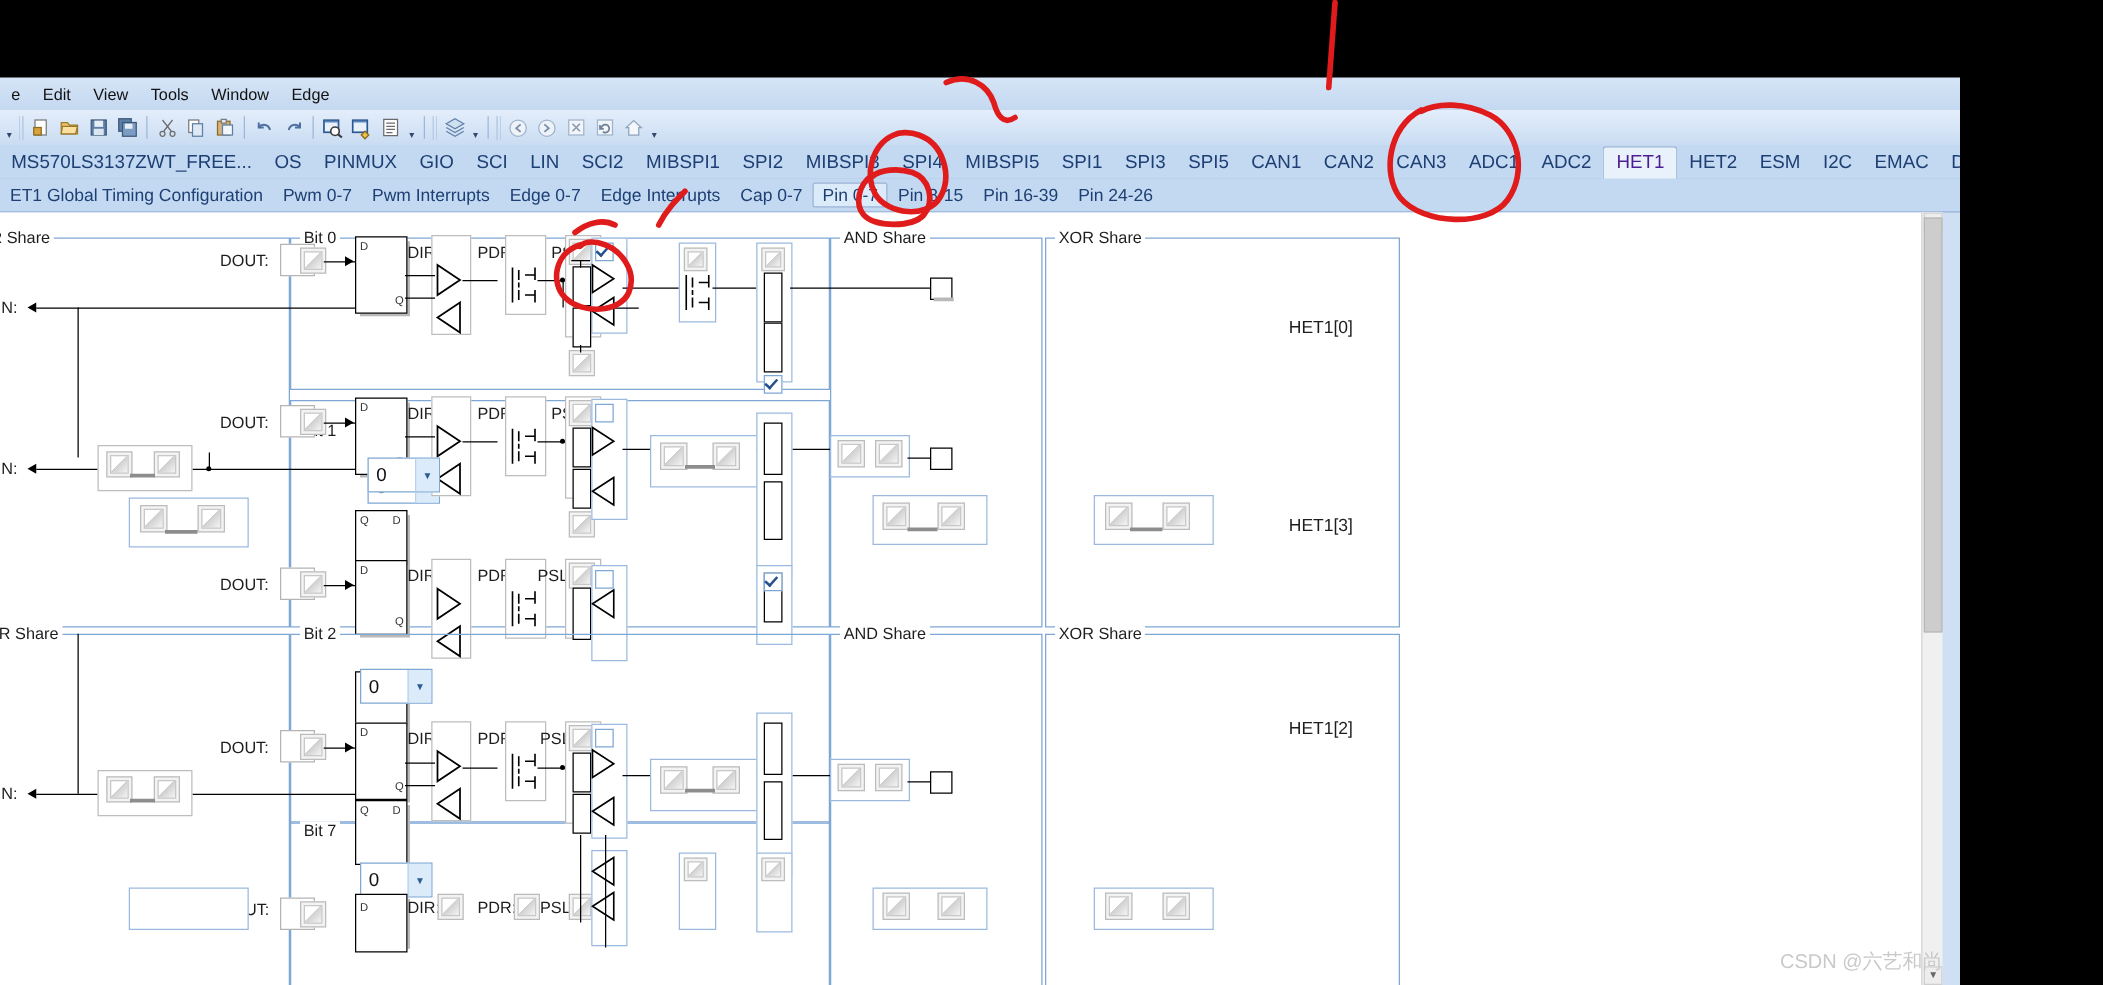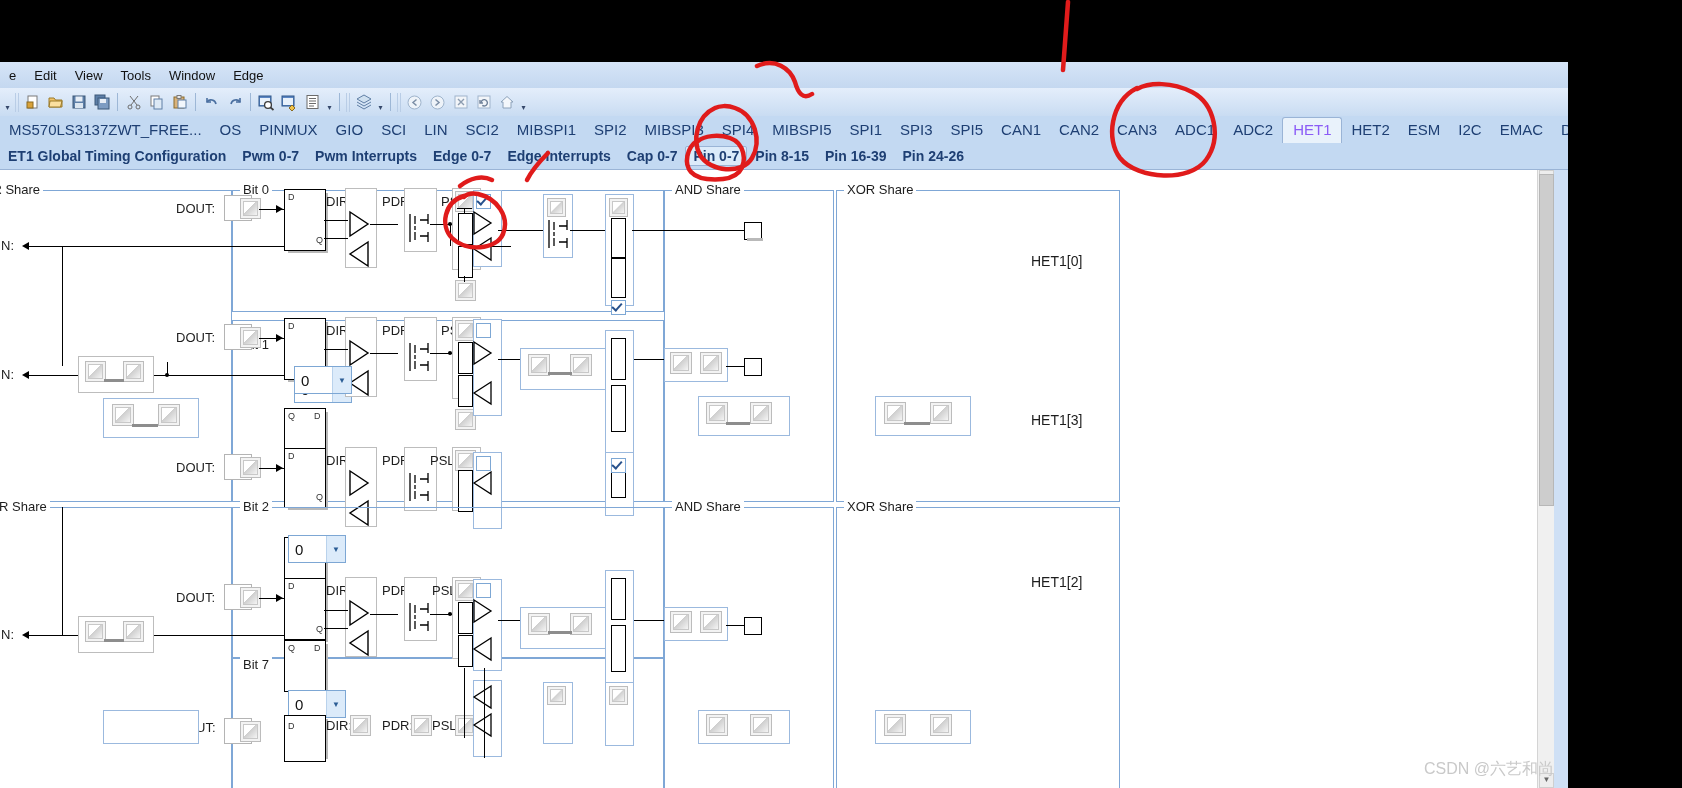--- a/index.html
+++ b/index.html
@@ -26,26 +26,26 @@
   .tdrop{width:11px;height:20px;display:flex;align-items:flex-end;justify-content:center;
     font-size:8px;color:#35486b;}
   .ico{display:block;}
 
   
   .tabstrip{position:absolute;left:0;top:116px;width:1568px;height:27px;
     background:#c3d9f2;display:flex;align-items:flex-end;
     border-bottom:1px solid #9ab4d6;}
   .mtab{font-size:15px;color:#1e3f73;padding:3px 9px 5px 9px;white-space:nowrap;line-height:17px;}
   .mtab.sel{background:#e9f2fb;border:1px solid #9ab4d6;border-bottom:none;
-    border-radius:3px 3px 0 0;padding:3px 10px 5px 10px;color:#8b5cf6;}
+    border-radius:3px 3px 0 0;padding:3px 10px 5px 10px;color:#4c1d95;}
 
   
   .subtabs{position:absolute;left:0;top:143px;width:1568px;height:26px;
     background:#c3d9f2;display:flex;align-items:center;border-bottom:1px solid #9ab4d6;}
-  .stab{font-size:14px;color:#1e3f73;padding:2px 8px;white-space:nowrap;font-weight:bold;}
+  .stab{font-size:14px;color:#1e3f73;padding:2px 8px;white-space:nowrap;}
   .stab.sel{background:#dcebfa;border:1px solid #9ab4d6;border-radius:2px;padding:1px 7px;}
 
   
   .canvas{position:absolute;left:0;top:170px;width:1553px;height:618px;background:#fff;overflow:hidden;}
   .vscroll{position:absolute;left:1537px;top:170px;width:16px;height:618px;background:#f0f0f0;border-left:1px solid #d4d4d4;}
   .vthumb{position:absolute;left:1px;top:4px;width:13px;height:330px;background:#cdcdcd;border:1px solid #b7b7b7;}
   .vup,.vdn{position:absolute;left:1px;width:13px;height:13px;background:#ededed;border:1px solid #cfcfcf;font-size:8px;color:#666;text-align:center;line-height:11px;}
 
   
   .gbox{position:absolute;border:1px solid #7fa7d6;}

